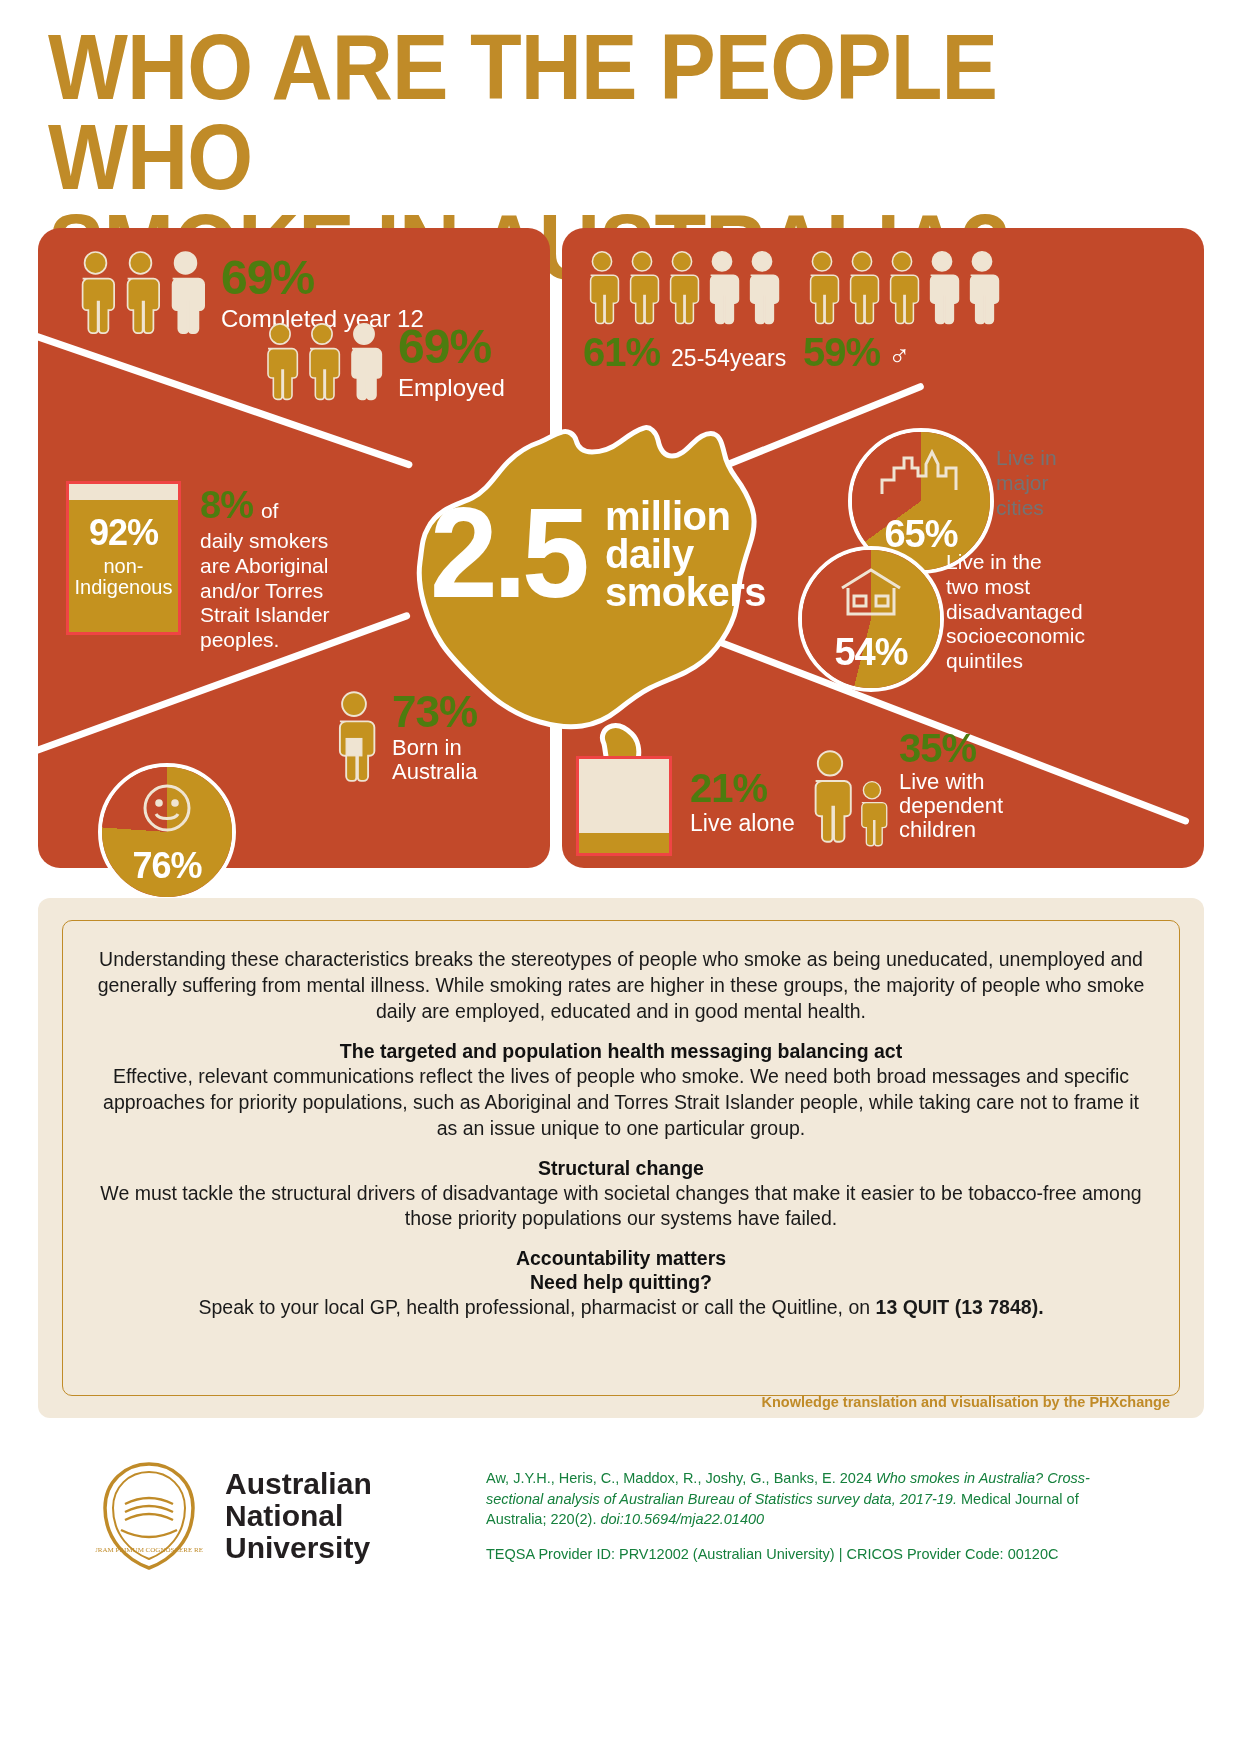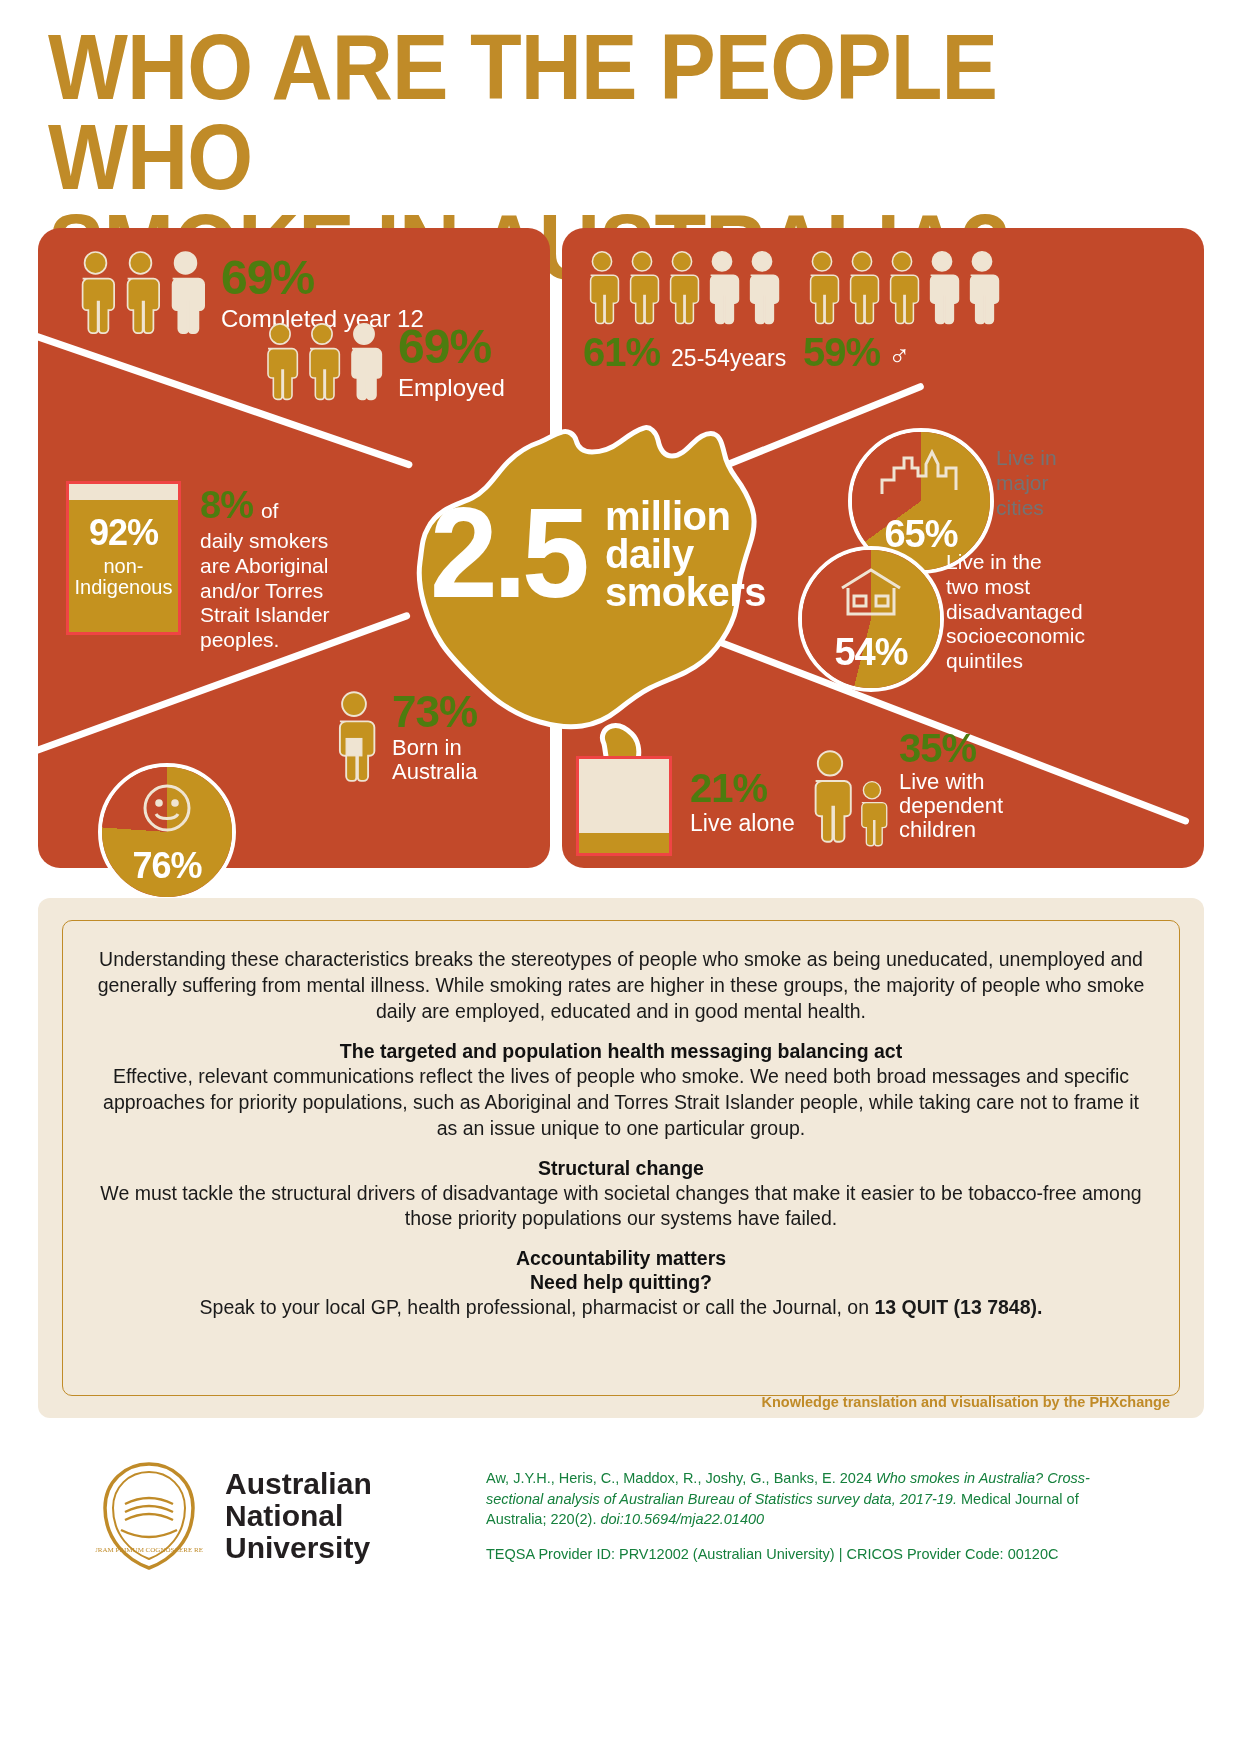--- a/index.html
+++ b/index.html
@@ -421,21 +421,21 @@
 
   <div class="bodycard">
     <div class="bodyinner">
       <p>Understanding these characteristics breaks the stereotypes of people who smoke as being uneducated, unemployed and generally suffering from mental illness. While smoking rates are higher in these groups, the majority of people who smoke daily are employed, educated and in good mental health.</p>
       <h4>The targeted and population health messaging balancing act</h4>
       <p>Effective, relevant communications reflect the lives of people who smoke. We need both broad messages and specific approaches for priority populations, such as Aboriginal and Torres Strait Islander people, while taking care not to frame it as an issue unique to one particular group.</p>
       <h4>Structural change</h4>
       <p>We must tackle the structural drivers of disadvantage with societal changes that make it easier to be tobacco-free among those priority populations our systems have failed.</p>
       <h4>Accountability matters</h4>
       <h4>Need help quitting?</h4>
-      <p style="margin-bottom:4px;"><span>Speak to your local GP, health professional, pharmacist or call the Journal, on </span><b>13 QUIT (13 7848).</b></p>
+      <p style="margin-bottom:4px;"><span>Speak to your local GP, health professional, pharmacist or call the Quitline, on </span><b>13 QUIT (13 7848).</b></p>
     </div>
     <div class="credit">Knowledge translation and visualisation by the PHXchange</div>
   </div>
 
   <div class="footer">
     <div class="anu">
       <svg width="108" height="112" viewBox="0 0 108 112">
         <path d="M54 4 C78 4 98 22 98 48 C98 80 76 100 54 108 C32 100 10 80 10 48 C10 22 30 4 54 4 Z" fill="none" stroke="#C08B28" stroke-width="3.5"></path>
         <path d="M54 12 C74 12 90 27 90 48 C90 75 72 92 54 99 C36 92 18 75 18 48 C18 27 34 12 54 12 Z" fill="none" stroke="#C08B28" stroke-width="2"></path>
         <g stroke="#C08B28" stroke-width="2.4" fill="none">

